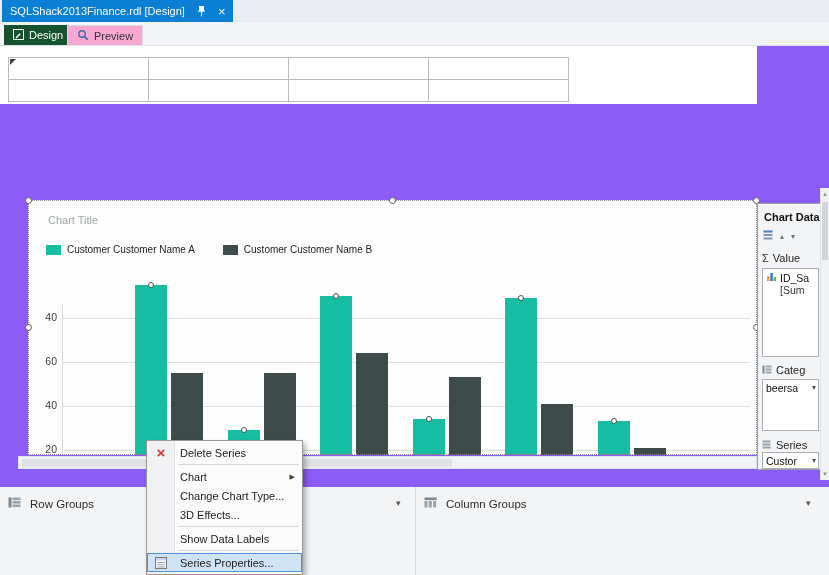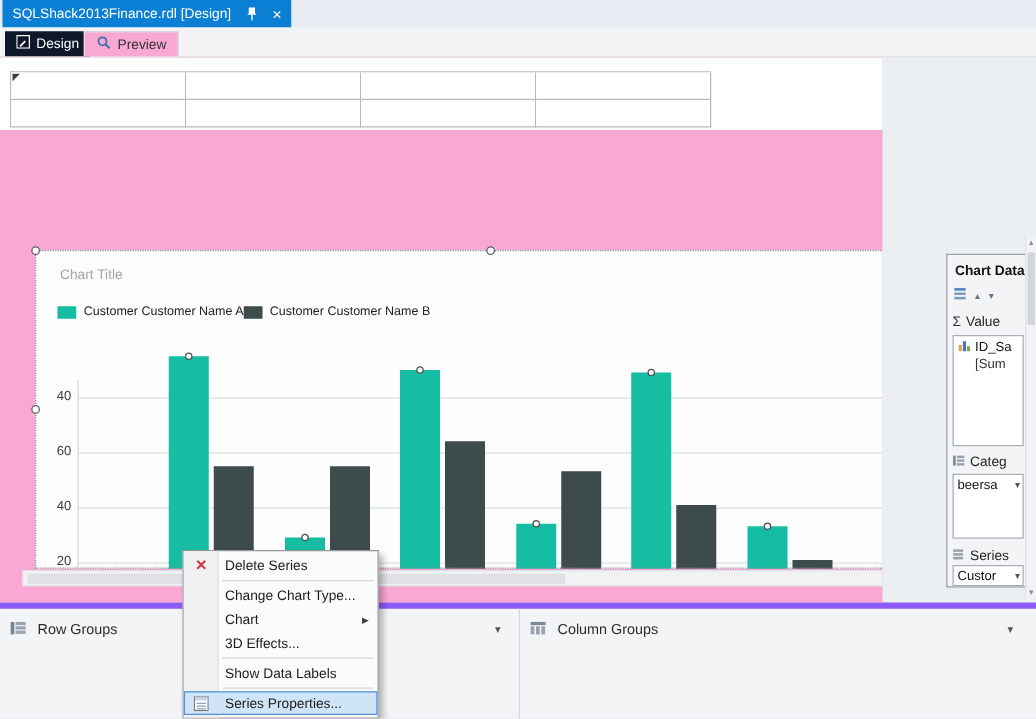--- a/index.html
+++ b/index.html
@@ -9,39 +9,39 @@
 
   
   .tabstrip { position:absolute; left:0; top:0; width:829px; height:22px; background:#e9edf3; }
   .doc-tab { position:absolute; left:2px; top:0; height:22px; background:#0a7fd4; color:#fff; display:flex; align-items:center; gap:12px; padding:0 8px; font-size:11px; }
   .doc-tab .close { font-size:13px; line-height:1; cursor:default; }
   .doc-tab .pin { display:flex; align-items:center; }
 
   
   .viewbar { position:absolute; left:0; top:22px; width:829px; height:24px; background:#f2f4f6; border-bottom:1px solid #dcdfe3; }
   .vtab { position:absolute; top:3px; height:20px; display:flex; align-items:center; gap:5px; padding:0 9px; font-size:11px; cursor:default; }
-  .vtab.active { left:4px; background:#0f172a; color:#fff; }
+  .vtab.active { left:4px; background:#14532d; color:#fff; }
   .vtab.inactive { left:67px; background:#f9a8d4; color:#333; border:1px solid #d7dbdf; border-bottom:none; }
 
   
-  .surface { position:absolute; left:0; top:46px; width:706px; height:436px; background:#f9a8d4; overflow:hidden; }
+  .surface { position:absolute; left:0; top:46px; width:829px; height:436px; background:#8b5cf6; overflow:hidden; }
   .white-strip { position:absolute; left:0; top:0; width:757px; height:58px; background:#ffffff; }
 
   .tablix { position:absolute; left:8px; top:11px; display:grid; grid-template-columns:repeat(4,140px); grid-auto-rows:22px; background:#fff; border-top:1px solid #b6babf; border-left:1px solid #b6babf; }
   .cell { border-right:1px solid #b6babf; border-bottom:1px solid #b6babf; position:relative; background:#fff; }
   .corner-glyph { position:absolute; left:1px; top:1px; width:0; height:0; border-top:6px solid #3c4043; border-right:6px solid transparent; }
 
   .chart-canvas { position:absolute; left:28px; top:154px; width:729px; height:255px; background:#fdfdfd; overflow:hidden; z-index:1; }
   .chart-frame { position:absolute; left:28px; top:154px; width:729px; height:255px; border:1px dotted #85898d; z-index:2; pointer-events:none; }
   .hdl { position:absolute; width:7px; height:7px; border-radius:50%; background:#fff; border:1px solid #5a5f63; }
   .hdl.tl { left:-4px; top:-4px; } .hdl.tc { left:calc(50% - 4px); top:-4px; } .hdl.tr { right:-4px; top:-4px; }
   .hdl.ml { left:-4px; top:calc(50% - 4px); } .hdl.mr { right:-4px; top:calc(50% - 4px); }
 
   .chart-title { position:absolute; left:20px; top:14px; font-size:11px; color:#9fa6a6; }
-  .legend { position:absolute; left:18px; top:44px; display:flex; align-items:flex-start; }
+  .legend { position:absolute; left:18px; top:44px; display:flex; align-items:flex-start; gap:28px; }
   .legend-item { display:flex; align-items:center; gap:6px; font-size:10px; color:#222; }
   .swatch { width:15px; height:10px; display:inline-block; }
 
   .plot { position:absolute; left:0; top:0; width:729px; height:255px; }
   .gridline { position:absolute; height:1px; background:#dcdfdf; }
   .axis-line { position:absolute; left:34px; top:104px; bottom:0; width:1px; background:#d5d8d8; }
   .ytick { position:absolute; left:0; width:29px; text-align:right; font-size:10.5px; color:#3c4043; }
   .bar { position:absolute; }
   .pt-handle { position:absolute; width:6px; height:6px; border-radius:50%; background:#fff; border:1px solid #4d5154; }
 
@@ -296,25 +296,25 @@
     <span class="grp-chev" style="left:806px;">▾</span>
   </div>
 
   <div class="ctx">
     <div class="mi">
       <span class="mi-ic del">×</span>
       <span>Delete Series</span>
     </div>
     <div class="msep"></div>
     <div class="mi">
-      <span>Change Chart Type...</span>
-    </div>
-    <div class="mi">
       <span>Chart</span>
       <span class="mi-arrow">▶</span>
+    </div>
+    <div class="mi">
+      <span>Change Chart Type...</span>
     </div>
     <div class="mi">
       <span>3D Effects...</span>
     </div>
     <div class="msep"></div>
     <div class="mi">
       <span>Show Data Labels</span>
     </div>
     <div class="msep"></div>
     <div class="mi hl">

